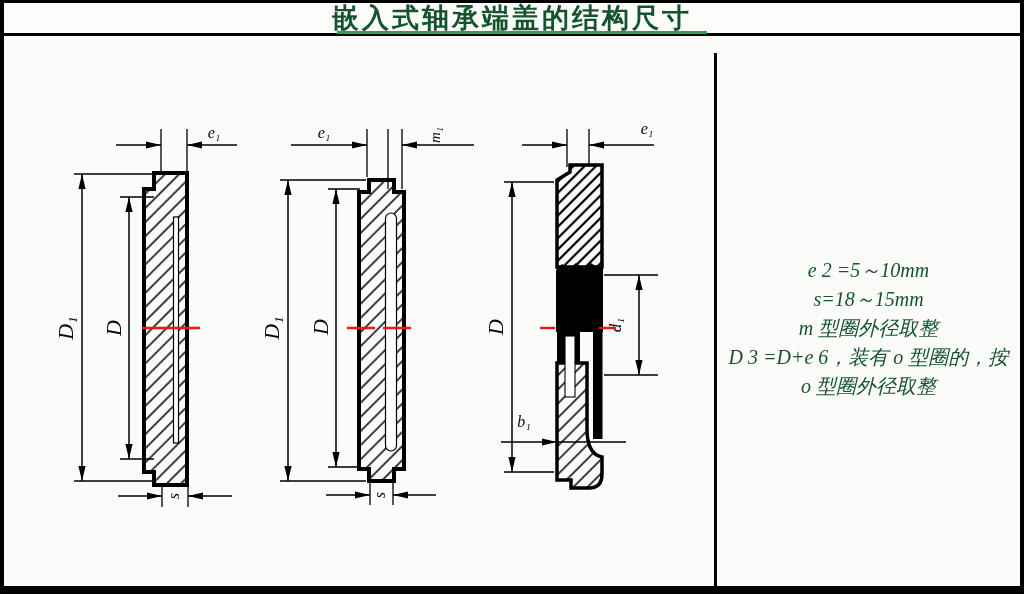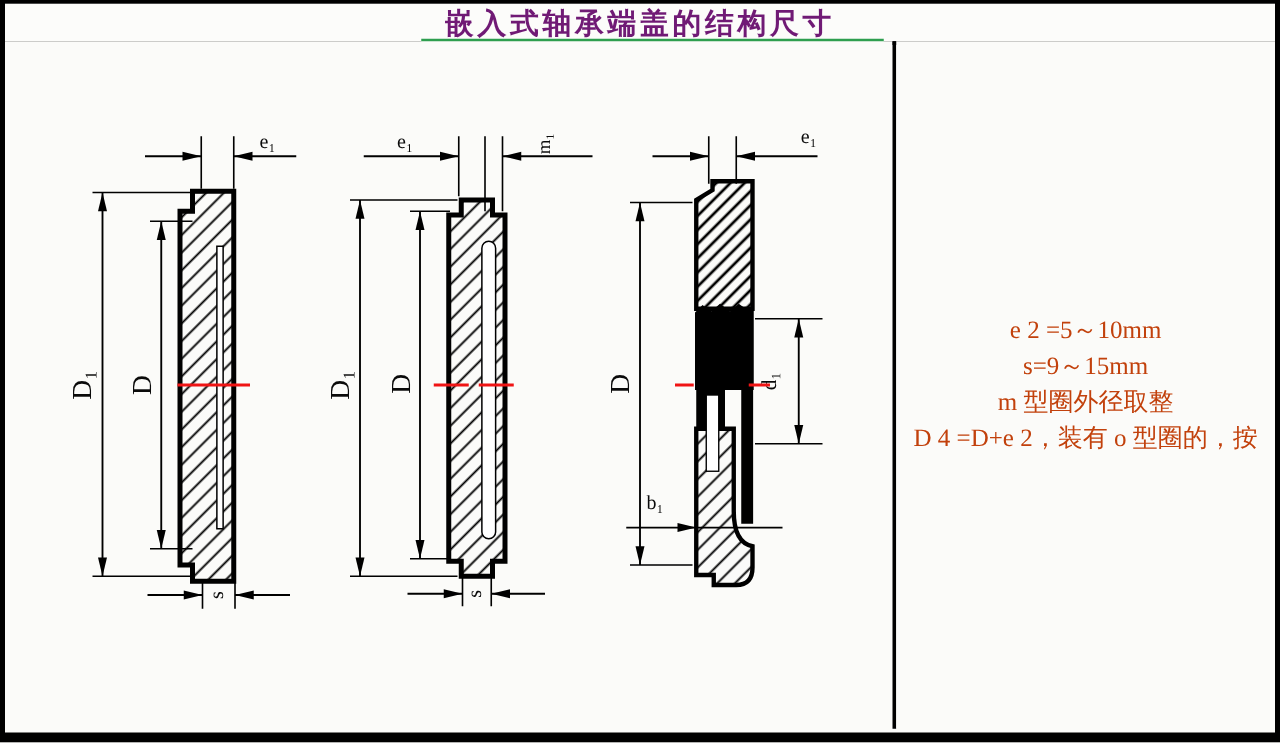--- a/index.html
+++ b/index.html
@@ -8,36 +8,36 @@
     font-family:"Liberation Sans","DejaVu Sans",sans-serif;overflow:hidden;
     border-left:4px solid #000;border-right:4px solid #000;border-top:3px solid #000;border-bottom:8px solid #000;
     box-sizing:border-box;
   }
   .title-bar{
     position:absolute;left:0;top:0;width:100%;height:33px;background:#fcfcfa;
     display:flex;align-items:center;justify-content:center;
     border-bottom:3px solid #000;box-sizing:border-box;
   }
   .title-text{
-    font-size:23px;font-weight:bold;letter-spacing:3px;color:#701a75;
+    font-size:27px;font-weight:bold;letter-spacing:3px;color:#14532d;
     font-family:"Liberation Sans","DejaVu Sans",sans-serif;line-height:1;
   }
   .title-underline{
     position:absolute;left:333px;top:28px;width:370px;height:3px;
   }
-  .body-row{position:absolute;left:0;top:30px;width:1016px;height:416px;}
+  .body-row{position:absolute;left:0;top:50px;width:1016px;height:416px;font-style:italic;}
   .drawing-cell{position:absolute;left:0;top:0;width:710px;height:550px;background:#fbfbf9;}
   .v-divider{position:absolute;left:710px;top:0;width:3px;height:550px;background:#000;}
   .notes-cell{
     position:absolute;left:713px;top:0;width:303px;height:550px;background:#fbfbf9;
     display:flex;flex-direction:column;align-items:center;justify-content:center;
   }
   .note-line{
     font-family:"Liberation Serif","DejaVu Serif","DejaVu Sans",serif;
-    font-size:20px;color:#c2410c;line-height:29px;white-space:nowrap;text-align:center;
+    font-size:20px;color:#14532d;line-height:29px;white-space:nowrap;text-align:center;
   }
   svg text{
     font-family:"Liberation Serif","DejaVu Serif","DejaVu Sans",serif;
     fill:#0a0a0a;
   }
 </style>
 </head>
 <body>
 
 <div class="page">
@@ -183,19 +183,20 @@
           <line x1="536" y1="311" x2="551" y2="311" stroke="#f01414" stroke-width="2.4"></line>
           <line x1="595" y1="311" x2="612" y2="311" stroke="#f01414" stroke-width="2.4"></line>
         </g>
       </svg>
     </div>
 
     <div class="v-divider"></div>
 
     <div class="notes-cell">
       <div class="note-line">e 2 =5～10mm</div>
-      <div class="note-line">s=9～15mm</div>
+      <div class="note-line">s=18～15mm</div>
       <div class="note-line">m 型圈外径取整</div>
-      <div class="note-line">D 4 =D+e 2，装有 o 型圈的，按</div>
+      <div class="note-line">D 3 =D+e 6，装有 o 型圈的，按</div>
+      <div class="note-line">o 型圈外径取整</div>
     </div>
 
   </div>
 </div>
 
 </body></html>

